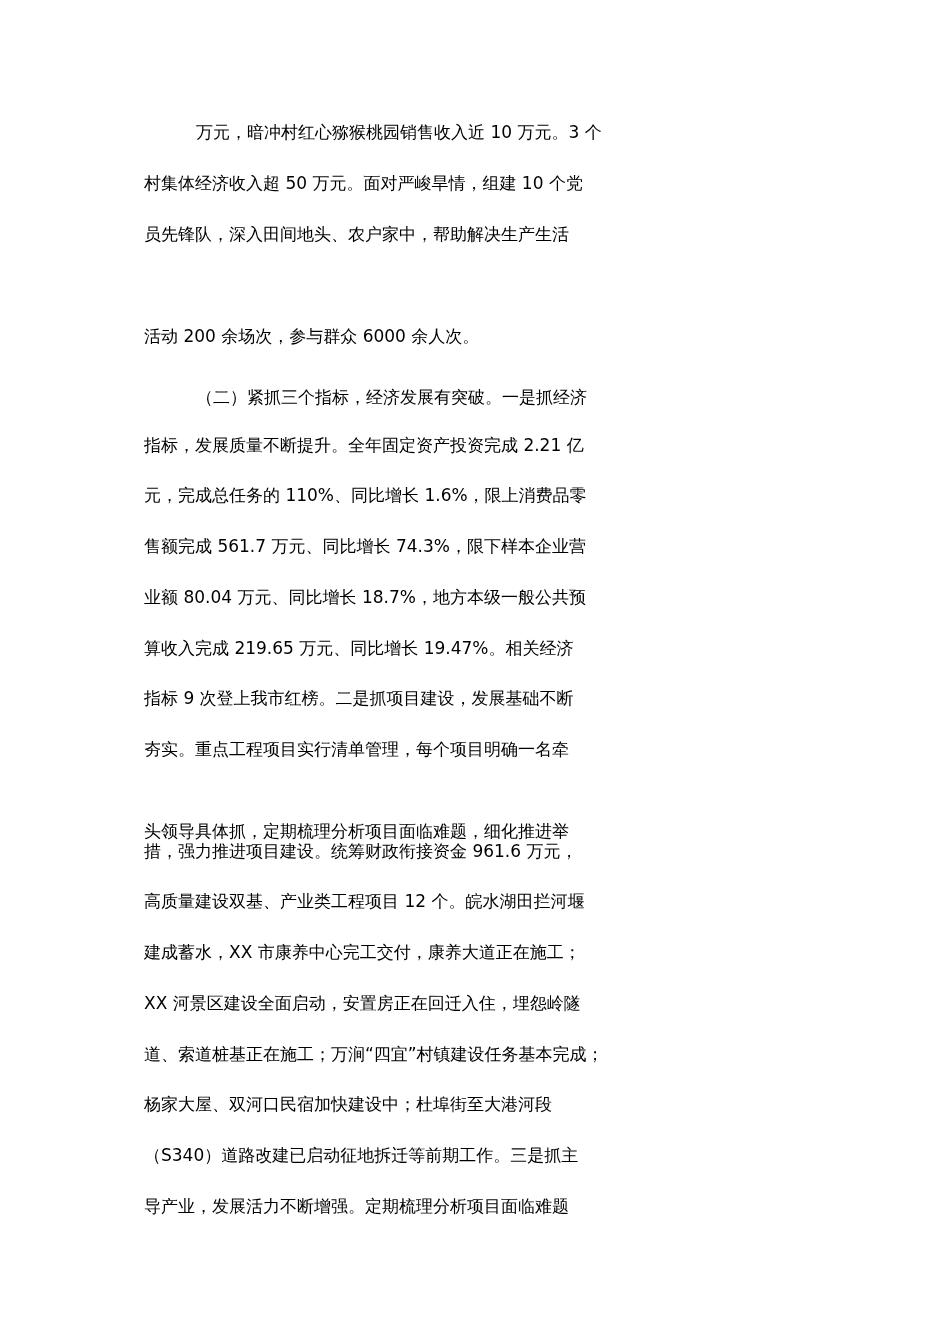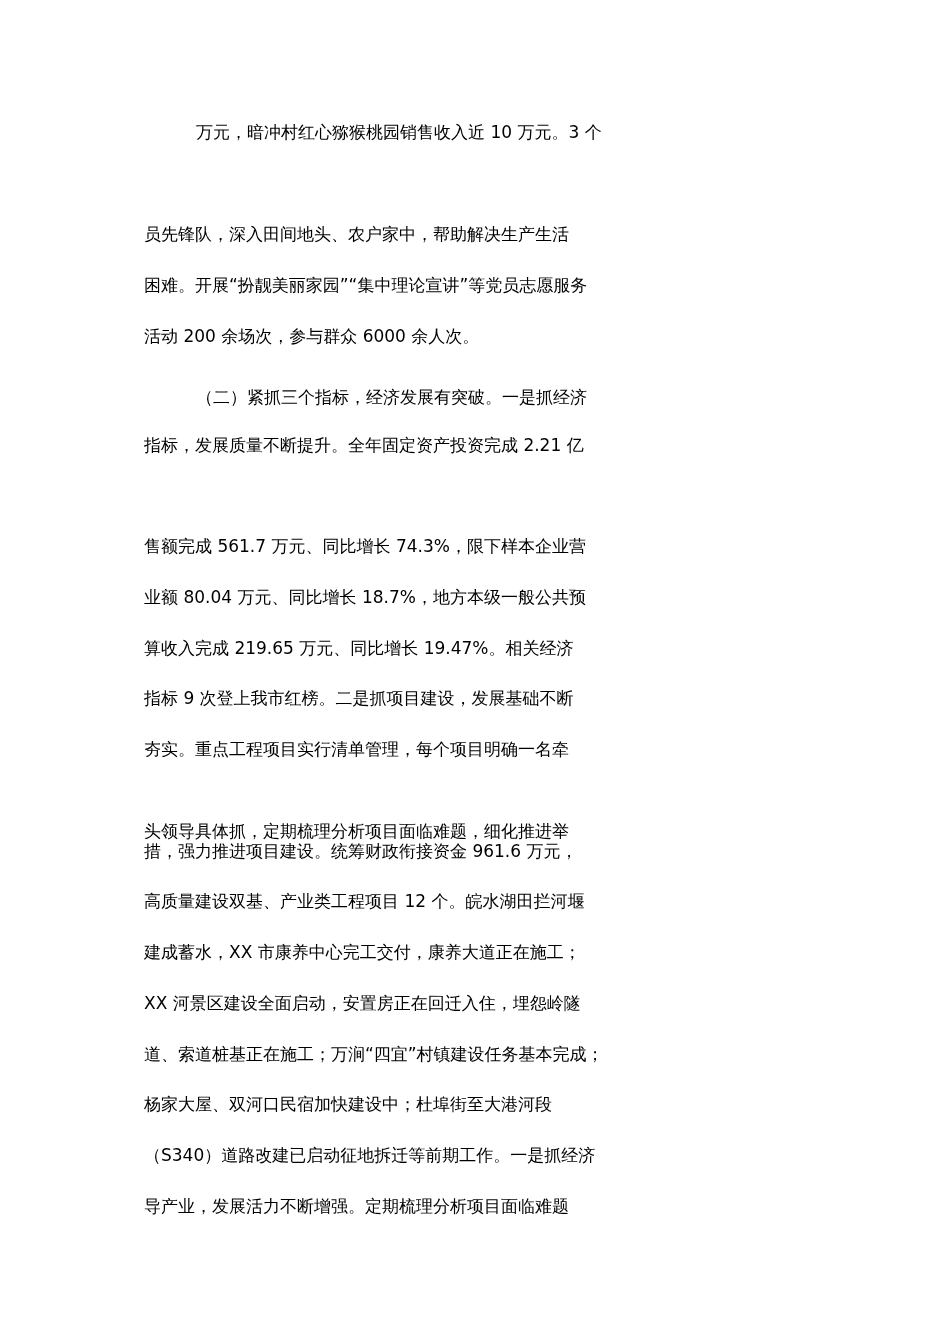--- a/index.html
+++ b/index.html
@@ -35,33 +35,34 @@
   .indent {
     left: 196px;
   }
 </style>
 </head>
 <body>
 
 <div class="page">
 
   <div class="line indent" style="top:107px;">万元，暗冲村红心猕猴桃园销售收入近 10 万元。3 个</div>
+  <div class="line" style="top:158px;">村集体经济收入超 50 万元。面对严峻旱情，组建 10 个党</div>
   <div class="line" style="top:209px;">员先锋队，深入田间地头、农户家中，帮助解决生产生活</div>
-  <div class="line" style="top:260px;">困难。开展“扮靓美丽家园”“集中理论宣讲”等党员志愿服务</div>
   <div class="line" style="top:311px;">活动 200 余场次，参与群众 6000 余人次。</div>
 
   <div class="line indent" style="top:372px;">（二）紧抓三个指标，经济发展有突破。一是抓经济</div>
   <div class="line" style="top:420px;">指标，发展质量不断提升。全年固定资产投资完成 2.21 亿</div>
+  <div class="line" style="top:470px;">元，完成总任务的 110%、同比增长 1.6%，限上消费品零</div>
   <div class="line" style="top:521px;">售额完成 561.7 万元、同比增长 74.3%，限下样本企业营</div>
   <div class="line" style="top:572px;">业额 80.04 万元、同比增长 18.7%，地方本级一般公共预</div>
   <div class="line" style="top:623px;">算收入完成 219.65 万元、同比增长 19.47%。相关经济</div>
   <div class="line" style="top:673px;">指标 9 次登上我市红榜。二是抓项目建设，发展基础不断</div>
   <div class="line" style="top:724px;">夯实。重点工程项目实行清单管理，每个项目明确一名牵</div>
   <div class="line" style="top:806px;">头领导具体抓，定期梳理分析项目面临难题，细化推进举</div>
   <div class="line" style="top:826px;">措，强力推进项目建设。统筹财政衔接资金 961.6 万元，</div>
   <div class="line" style="top:876px;">高质量建设双基、产业类工程项目 12 个。皖水湖田拦河堰</div>
   <div class="line" style="top:978px;">XX 河景区建设全面启动，安置房正在回迁入住，埋怨岭隧</div>
   <div class="line" style="top:927px;">建成蓄水，XX 市康养中心完工交付，康养大道正在施工；</div>
   <div class="line" style="top:1029px;">道、索道桩基正在施工；万涧“四宜”村镇建设任务基本完成；</div>
   <div class="line" style="top:1079px;">杨家大屋、双河口民宿加快建设中；杜埠街至大港河段</div>
-  <div class="line" style="top:1130px;">（S340）道路改建已启动征地拆迁等前期工作。一是抓经济</div>
+  <div class="line" style="top:1130px;">（S340）道路改建已启动征地拆迁等前期工作。三是抓主</div>
   <div class="line" style="top:1181px;">导产业，发展活力不断增强。定期梳理分析项目面临难题</div>
 </div>
 
 </body></html>

